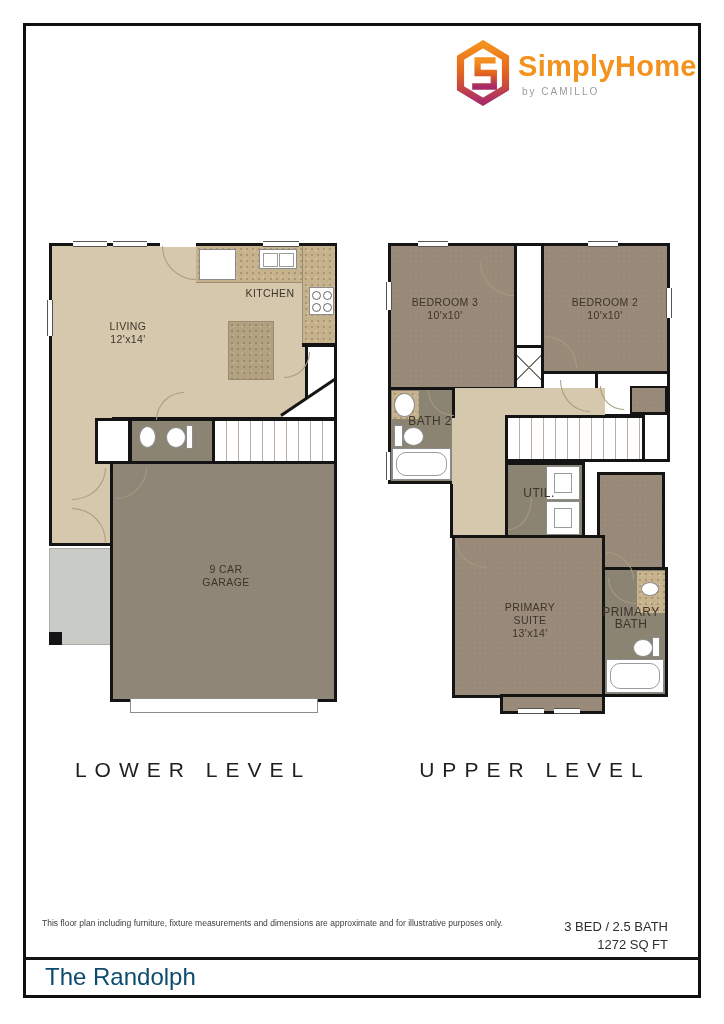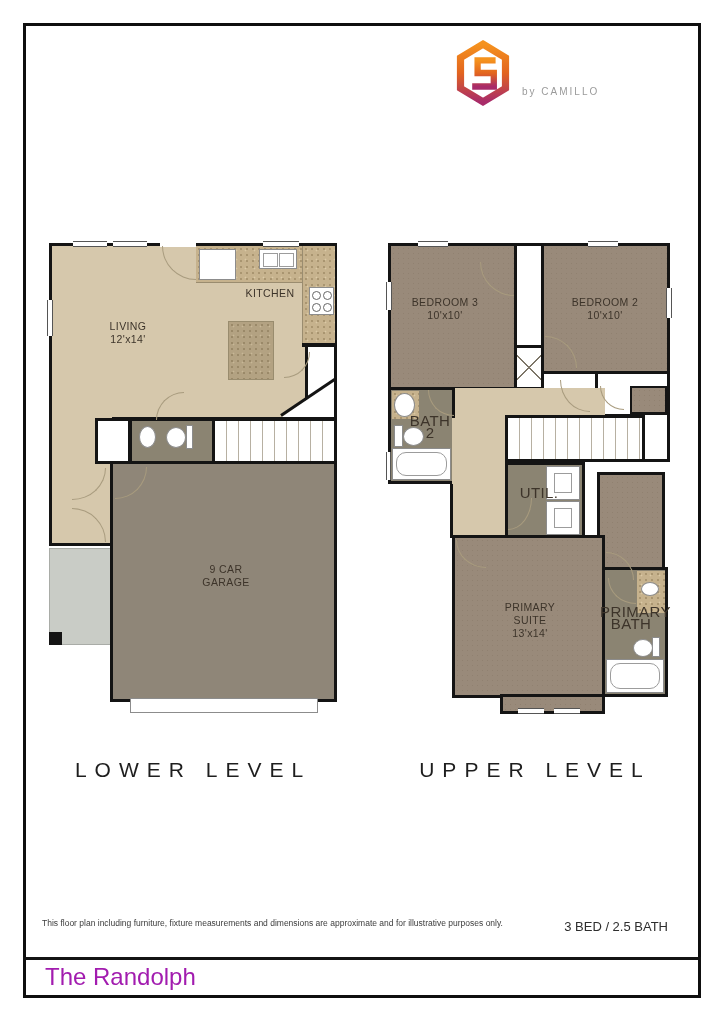--- a/index.html
+++ b/index.html
@@ -25,50 +25,51 @@
   .sink-sq{position:absolute;top:3px;width:13px;height:12px;border:1px solid #9c9c9c;}
   .window-h{position:absolute;background:#fff;border-top:1px solid #555;border-bottom:1px solid #555;box-sizing:border-box;}
   .window-v{position:absolute;background:#fff;border-left:1px solid #555;border-right:1px solid #555;box-sizing:border-box;}
   .arc{position:absolute;border:1.3px solid #a89b7e;box-sizing:border-box;background:transparent;}
   .arc-bl{border-top:none;border-right:none;border-radius:0 0 0 100%;}
   .arc-br{border-top:none;border-left:none;border-radius:0 0 100% 0;}
   .arc-tl{border-bottom:none;border-right:none;border-radius:100% 0 0 0;}
   .arc-tr{border-bottom:none;border-left:none;border-radius:0 100% 0 0;}
   .room-label{position:absolute;font-size:10.5px;letter-spacing:.4px;color:#3d342a;text-align:center;
               white-space:pre-line;line-height:13px;}
-  .room-label.small{font-size:15px;line-height:12px;}
+  .room-label.small{font-size:12px;line-height:12px;}
   .level-label{position:absolute;font-size:21px;letter-spacing:8px;color:#1e1e1e;font-weight:500;text-align:center;}
   .xbox{position:absolute;left:0;right:0;bottom:0;height:42px;border-top:3px solid #141414;box-sizing:border-box;
         background-image:linear-gradient(45deg,transparent 48%,#7d7668 48%,#7d7668 52%,transparent 52%),
                          linear-gradient(135deg,transparent 48%,#7d7668 48%,#7d7668 52%,transparent 52%);}
   .brand{position:absolute;font-size:29px;font-weight:700;color:#f4921e;letter-spacing:.3px;}
   .tagline{position:absolute;font-size:10px;letter-spacing:2px;color:#9b9b9b;}
   .disc-line{font-size:8.5px;color:#3c3c3c;line-height:10.8px;}
   .spec-line{font-size:13px;color:#2e2e2e;line-height:18px;text-align:right;}
-  .plan-title{position:absolute;font-size:24px;color:#a21caf;}
+  .plan-title{position:absolute;font-size:24px;color:#0c4a6e;}
 </style>
 </head>
 <body>
 
 <div class="sheet">
 
   <div class="abs" style="left:23px;top:23px;width:672px;height:969px;border:3px solid #0f0f0f;"></div>
   <div class="wall" style="left:23px;top:957px;width:678px;height:3px;"></div>
 
   <svg class="abs" style="left:456px;top:40px;" width="54" height="66" viewBox="0 0 60 72">
     <defs>
       <linearGradient id="lg" x1="0" y1="0" x2="0" y2="1">
         <stop offset="0" stop-color="#F5921E"></stop>
         <stop offset="0.5" stop-color="#E2641F"></stop>
         <stop offset="1" stop-color="#A82B69"></stop>
       </linearGradient>
     </defs>
     <path d="M30 4 L55 19 V53 L30 68 L5 53 V19 Z" fill="none" stroke="url(#lg)" stroke-width="8" stroke-linejoin="miter"></path>
     <path d="M44 22 H24 V36 H42 V51 H18" fill="none" stroke="url(#lg)" stroke-width="7"></path>
   </svg>
+  <div class="brand" style="left:518px;top:50px;">SimplyHome</div>
   <div class="tagline" style="left:522px;top:86px;">by CAMILLO</div>
 
   <div>
 
     <div class="room tan" style="left:49px;top:243px;width:288px;height:177px;"></div>
 
     <div class="abs tan" style="left:49px;top:417px;width:63px;height:129px;border-left:3px solid #141414;border-bottom:3px solid #141414;box-sizing:border-box;"></div>
 
     <div class="abs" style="left:49px;top:548px;width:64px;height:97px;background:#c9ccc6;border:1px solid #a9aca7;box-sizing:border-box;"></div>
     <div class="wall" style="left:49px;top:632px;width:13px;height:13px;"></div>
@@ -205,16 +206,17 @@
   </div>
 
   <div class="level-label" style="left:58px;top:758px;width:270px;">LOWER LEVEL</div>
   <div class="level-label" style="left:400px;top:758px;width:270px;">UPPER LEVEL</div>
 
   <div class="abs" style="left:42px;top:918px;width:480px;">
     <div class="disc-line">This floor plan including furniture, fixture measurements and dimensions are approximate and for illustrative purposes only.</div>
   </div>
   <div class="abs" style="left:472px;top:918px;width:196px;">
     <div class="spec-line">3 BED / 2.5 BATH</div>
+    <div class="spec-line">1272 SQ FT</div>
   </div>
   <div class="plan-title" style="left:45px;top:963px;">The Randolph</div>
 
 </div>
 
 </body></html>

